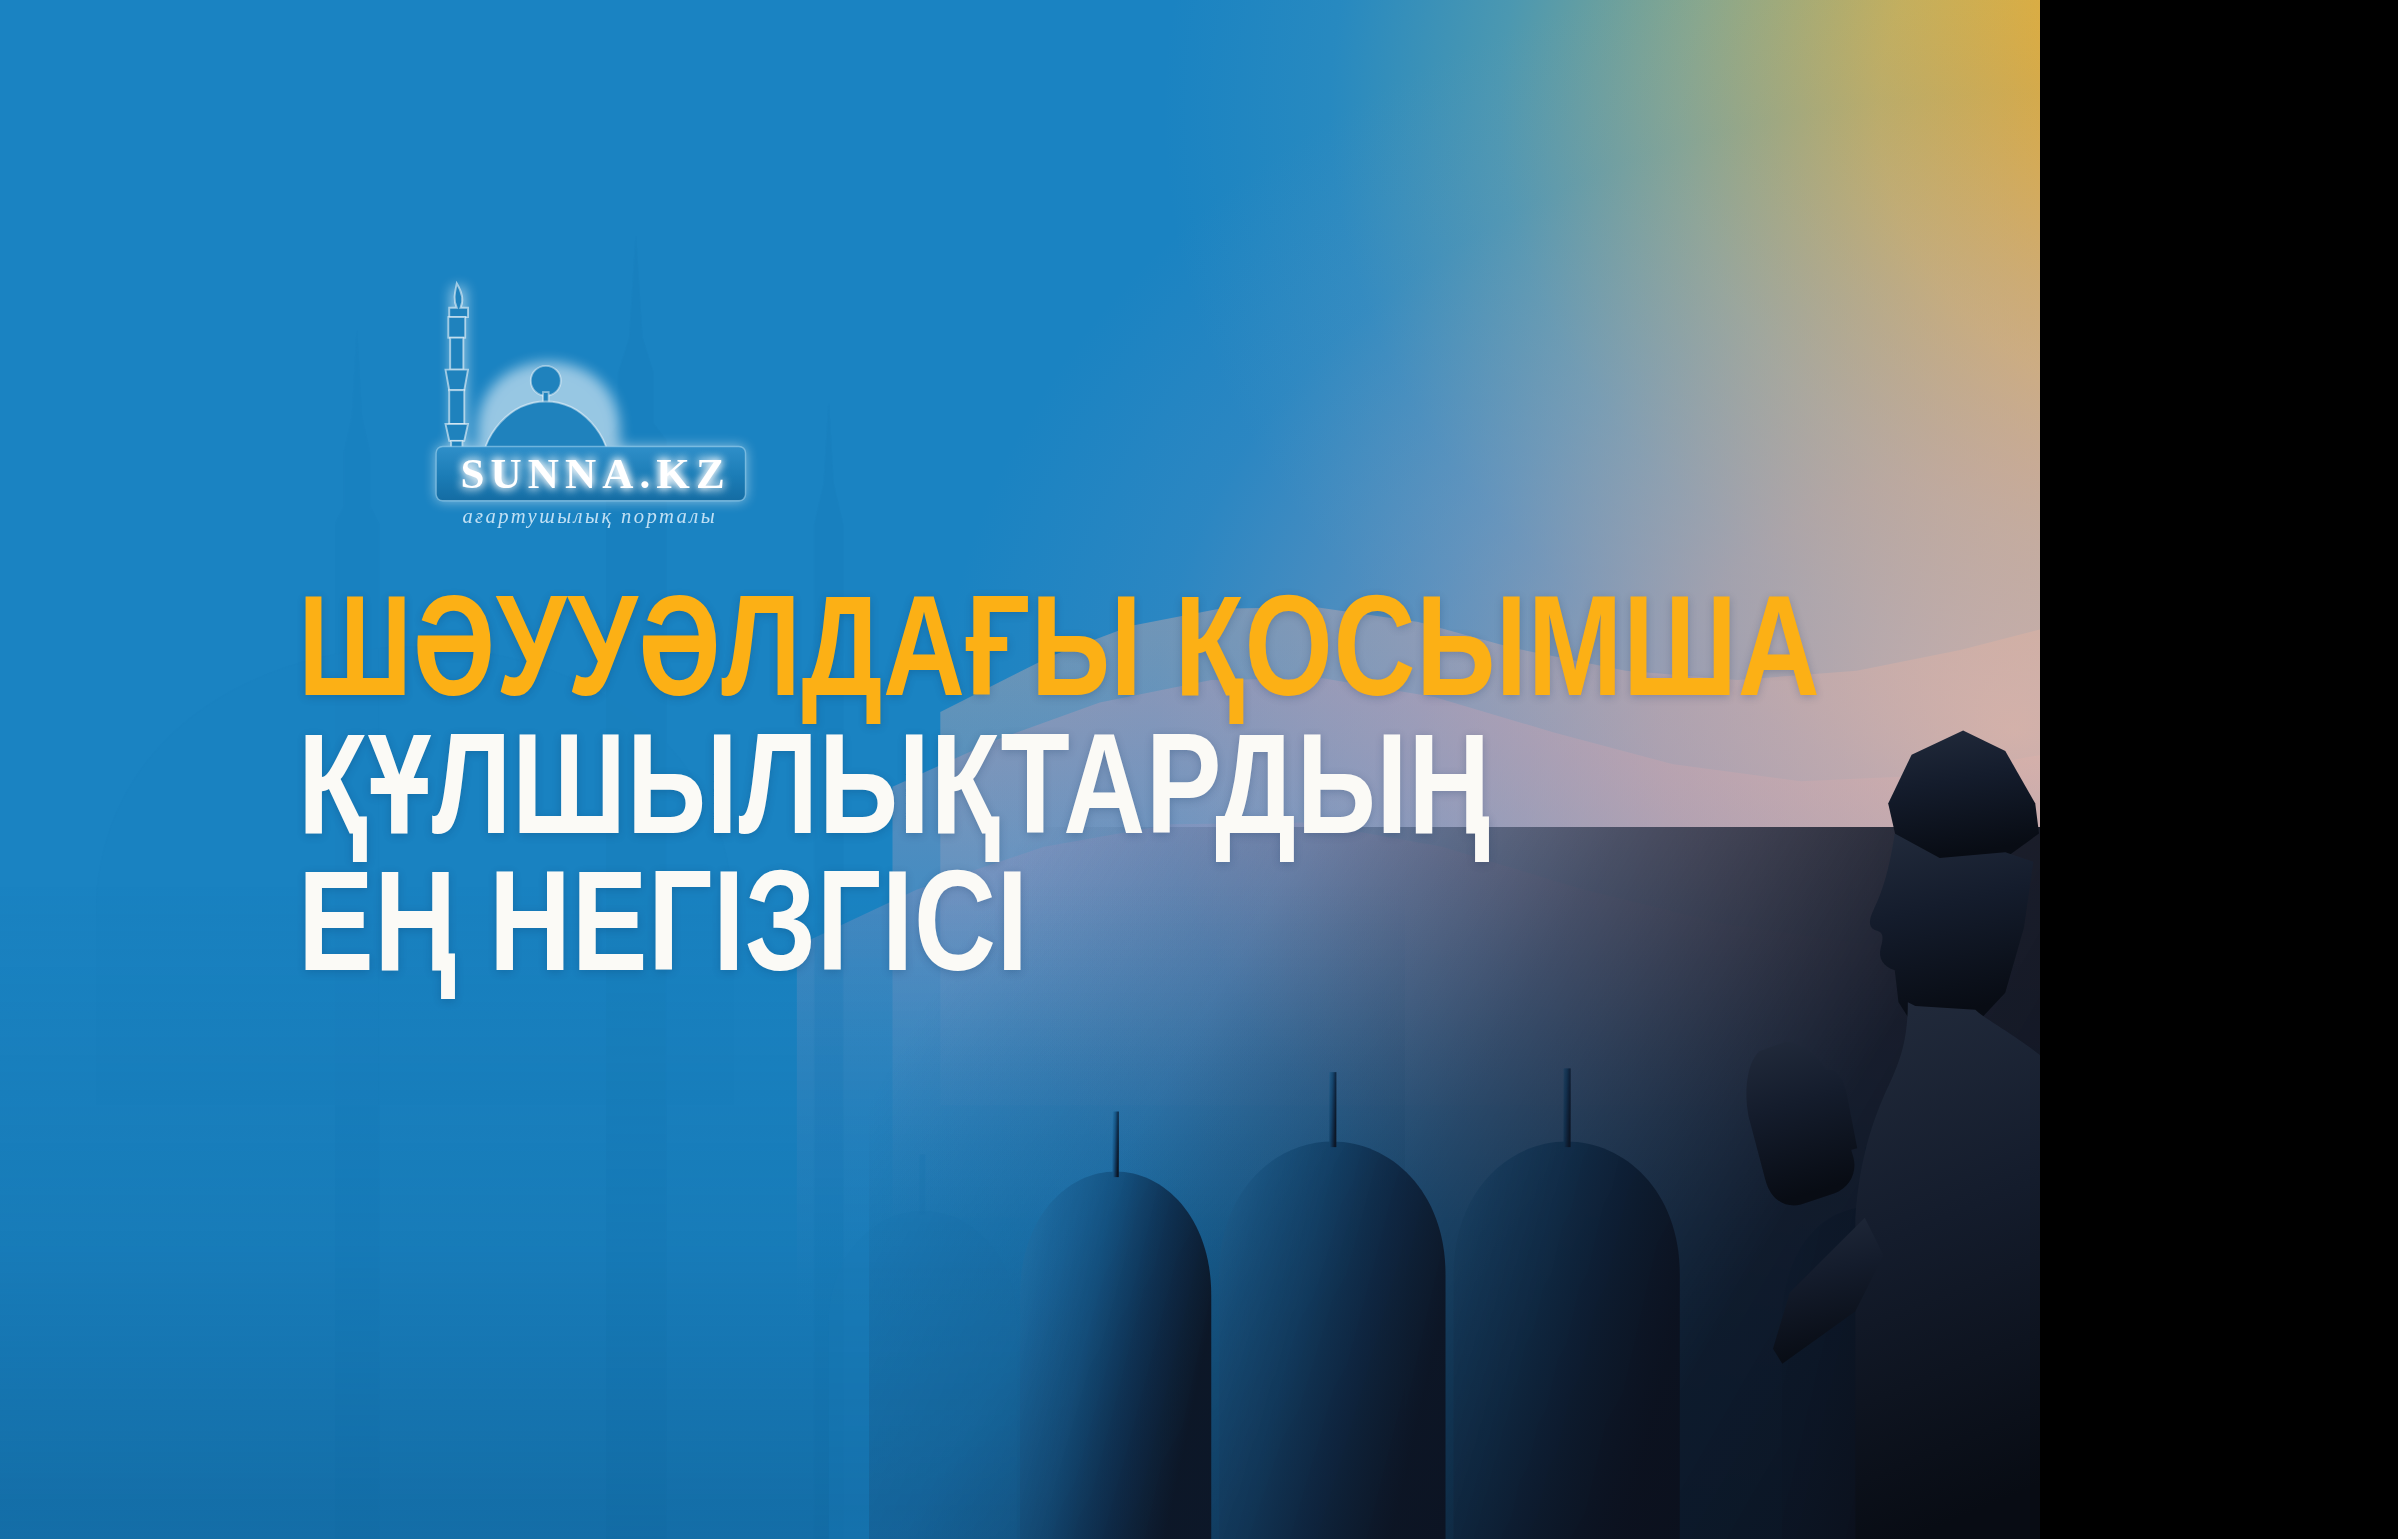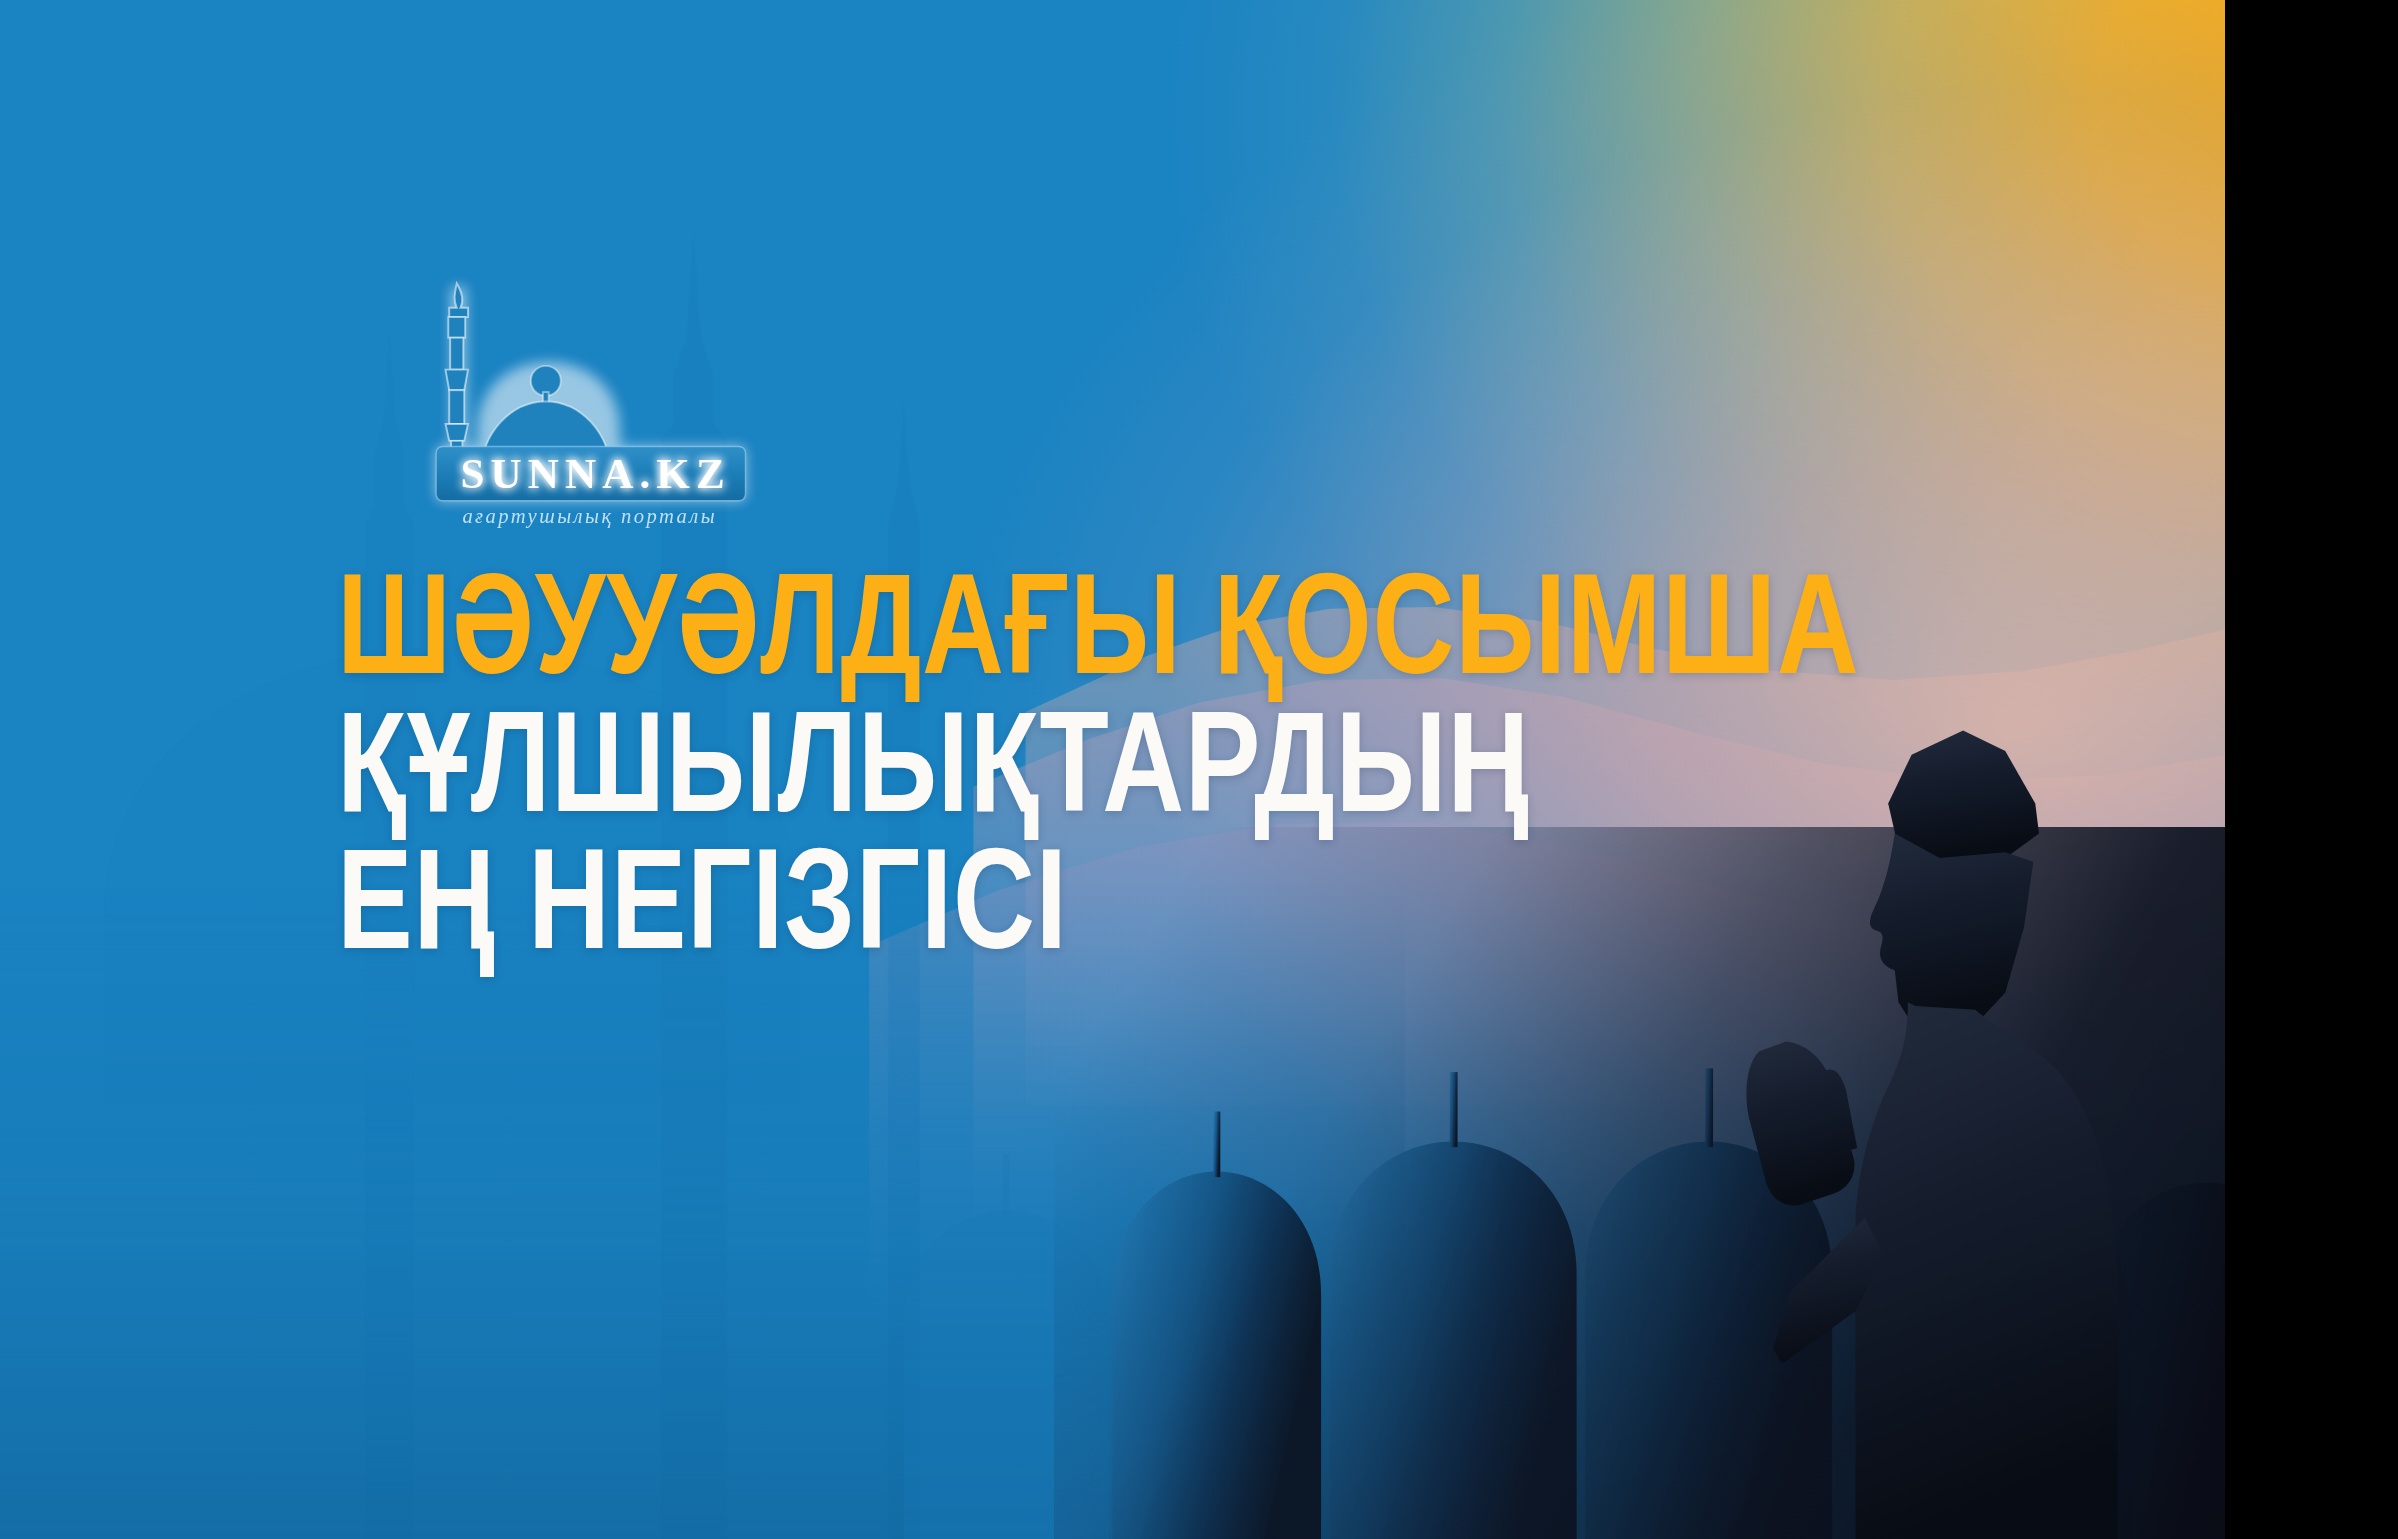--- a/index.html
+++ b/index.html
@@ -3,21 +3,21 @@
 <meta charset="utf-8">
 <title>Sunna.kz banner</title>
 <style>
   html, body {
     margin: 0;
     padding: 0;
     background: #000;
   }
   #stage {
     position: relative;
-    width: 2225px;
+    width: 2040px;
     height: 1539px;
     overflow: hidden;
     font-family: "Liberation Sans", sans-serif;
     background: #0369a1;
   }
 
   
   .layer { position: absolute; inset: 0; }
 
   
@@ -97,23 +97,22 @@
     top: 272px;
     width: 375px;
     height: 272px;
   }
   #logo svg { display: block; width: 100%; height: 100%; }
 
   
   #headline {
     position: absolute;
     left: 298px;
-    top: 558px;
+    top: 580px;
     width: 1518px;
-    margin-left: 39px;
   }
   .title-line {
     display: block;
     font-family: "Liberation Sans Narrow", "Liberation Sans", sans-serif;
     font-weight: 700;
     font-stretch: condensed;
     letter-spacing: 0.005em;
     line-height: 0.93;
     margin: 0;
     white-space: nowrap;

